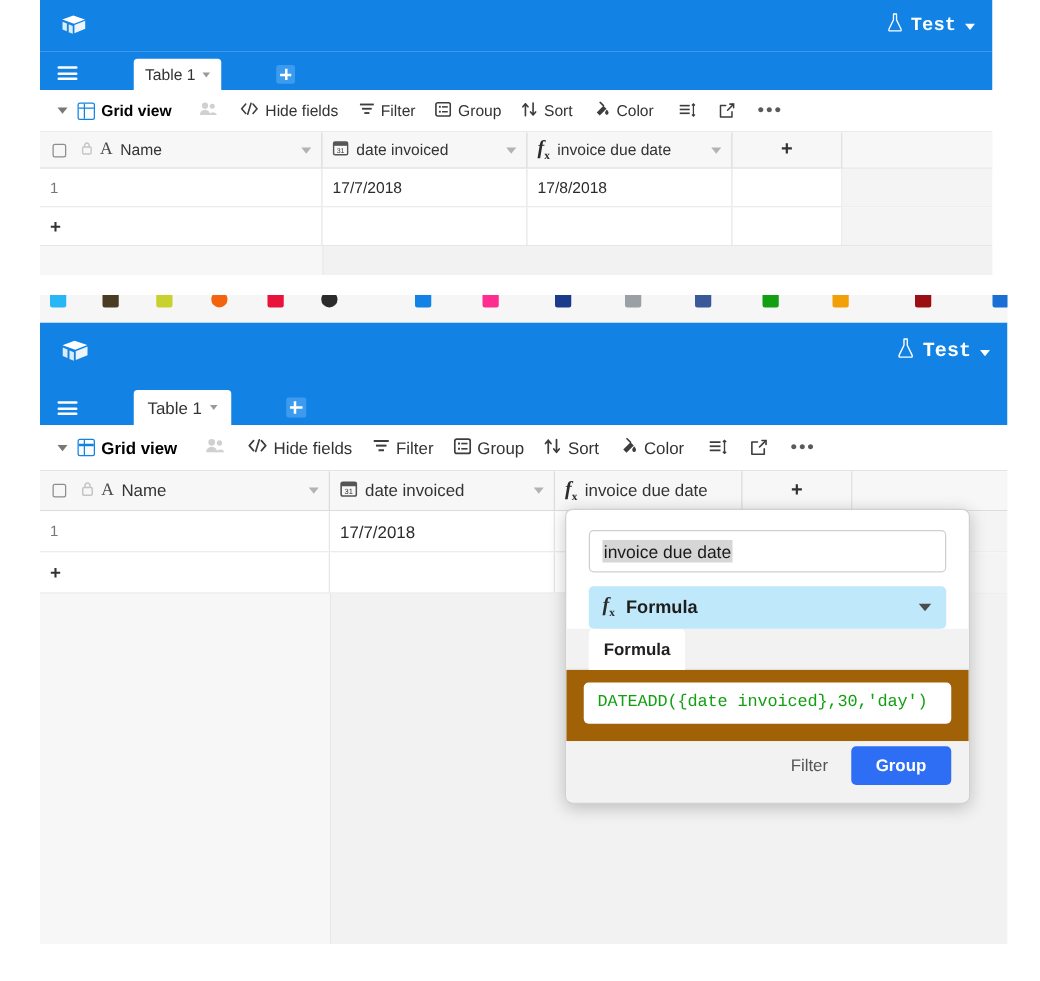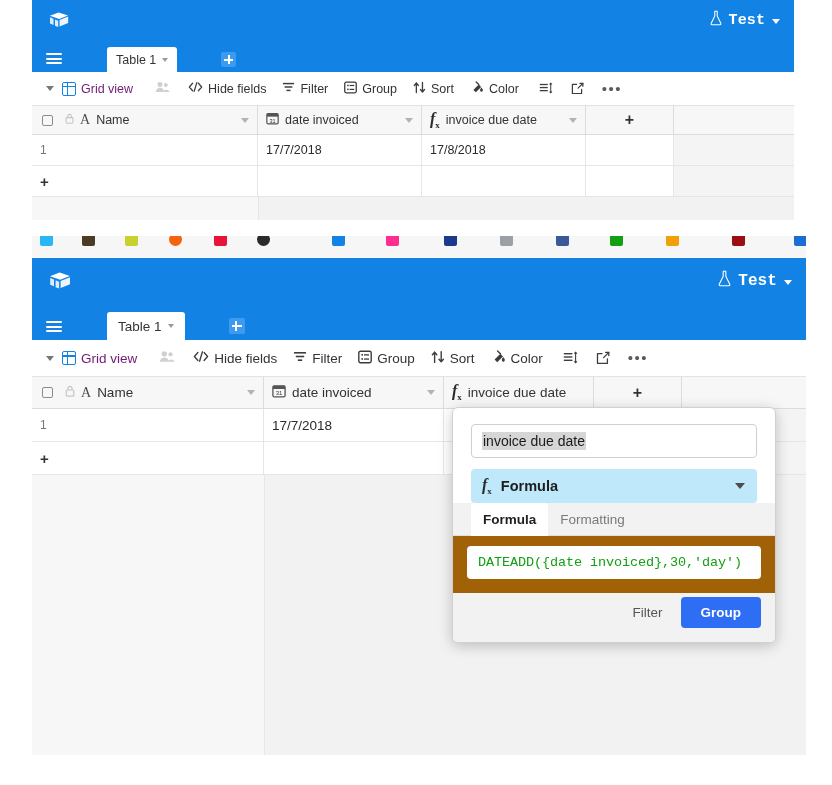--- a/index.html
+++ b/index.html
@@ -157,21 +157,21 @@
     white-space: nowrap;
   }
   .tb-caret {
     width: 0; height: 0;
     border-left: 4px solid transparent;
     border-right: 4px solid transparent;
     border-top: 5px solid #777777;
     margin-right: 8px;
     margin-left: 4px;
   }
-  .gridview-label { font-weight: normal; color: #701a75; }
+  .gridview-label { font-weight: bold; color: #000000; }
   .grid-icon {
     width: 14px; height: 14px;
     border: 1.6px solid #1283e5;
     border-radius: 2px;
     position: relative;
     box-sizing: border-box;
   }
   .grid-icon::before {
     content: "";
     position: absolute;
@@ -830,21 +830,20 @@
       <div class="type-select">
         <span class="fx">f<sub>x</sub></span>
         <span>Formula</span>
         <i class="sel-caret"></i>
       </div>
 
     </div>
 
     <div class="tabs-row">
       <div class="ftab active">Formula</div>
-      <div class="ftab">Formatting</div>
     </div>
 
     <div class="formula-area">
       <div class="formula-box">DATEADD({date invoiced},30,'day')</div>
     </div>
 
     <div class="popup-footer">
       <button class="btn-cancel">Filter</button>
       <button class="btn-save">Group</button>
     </div>

